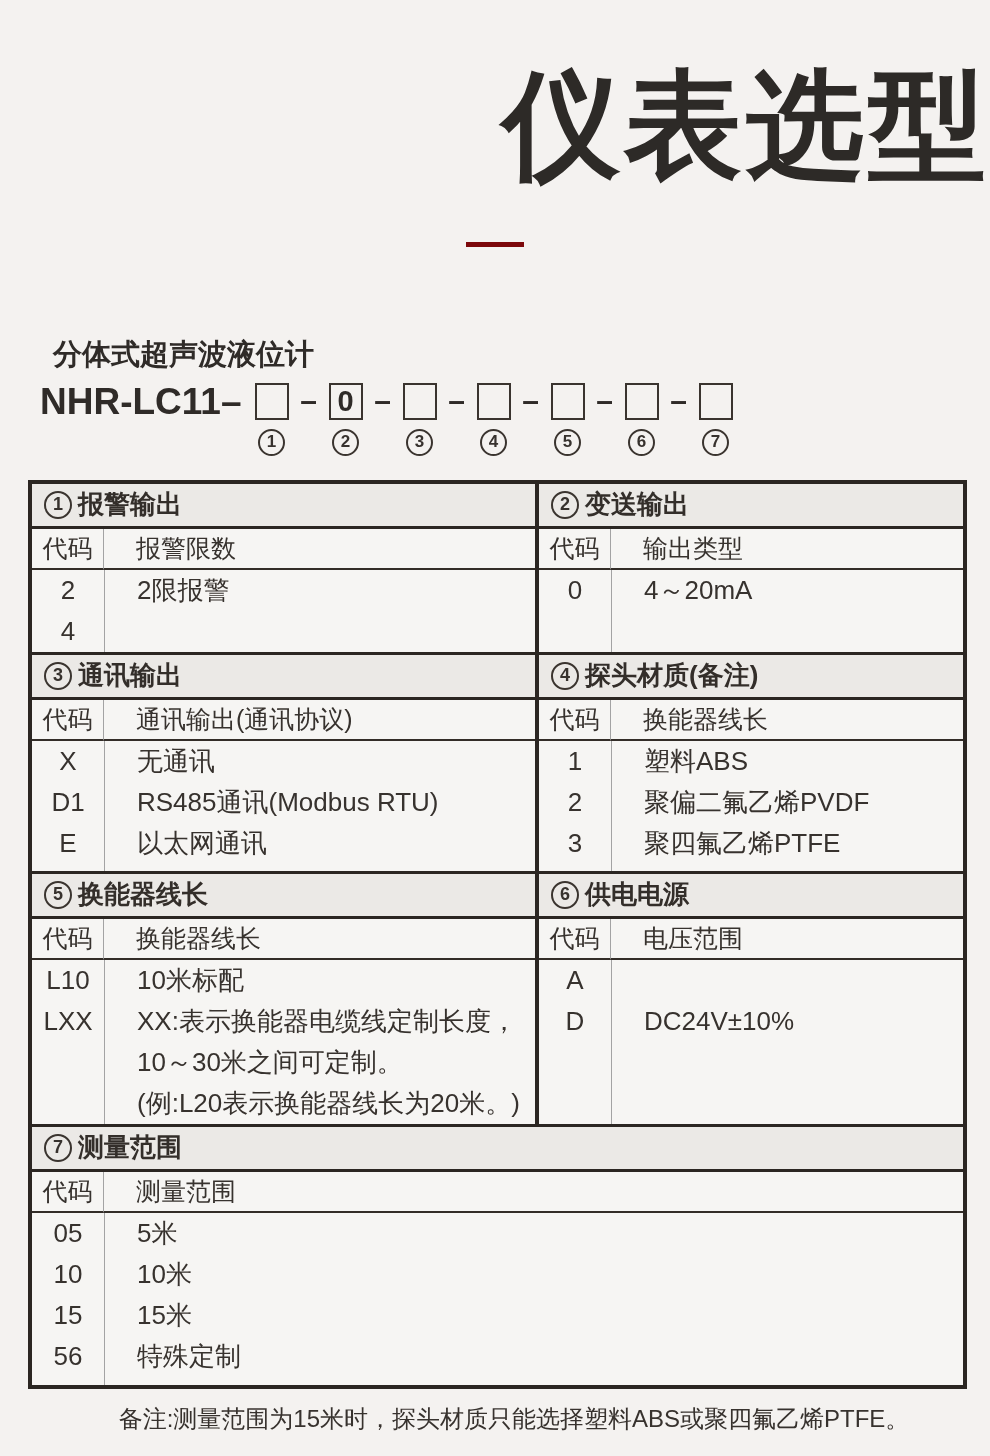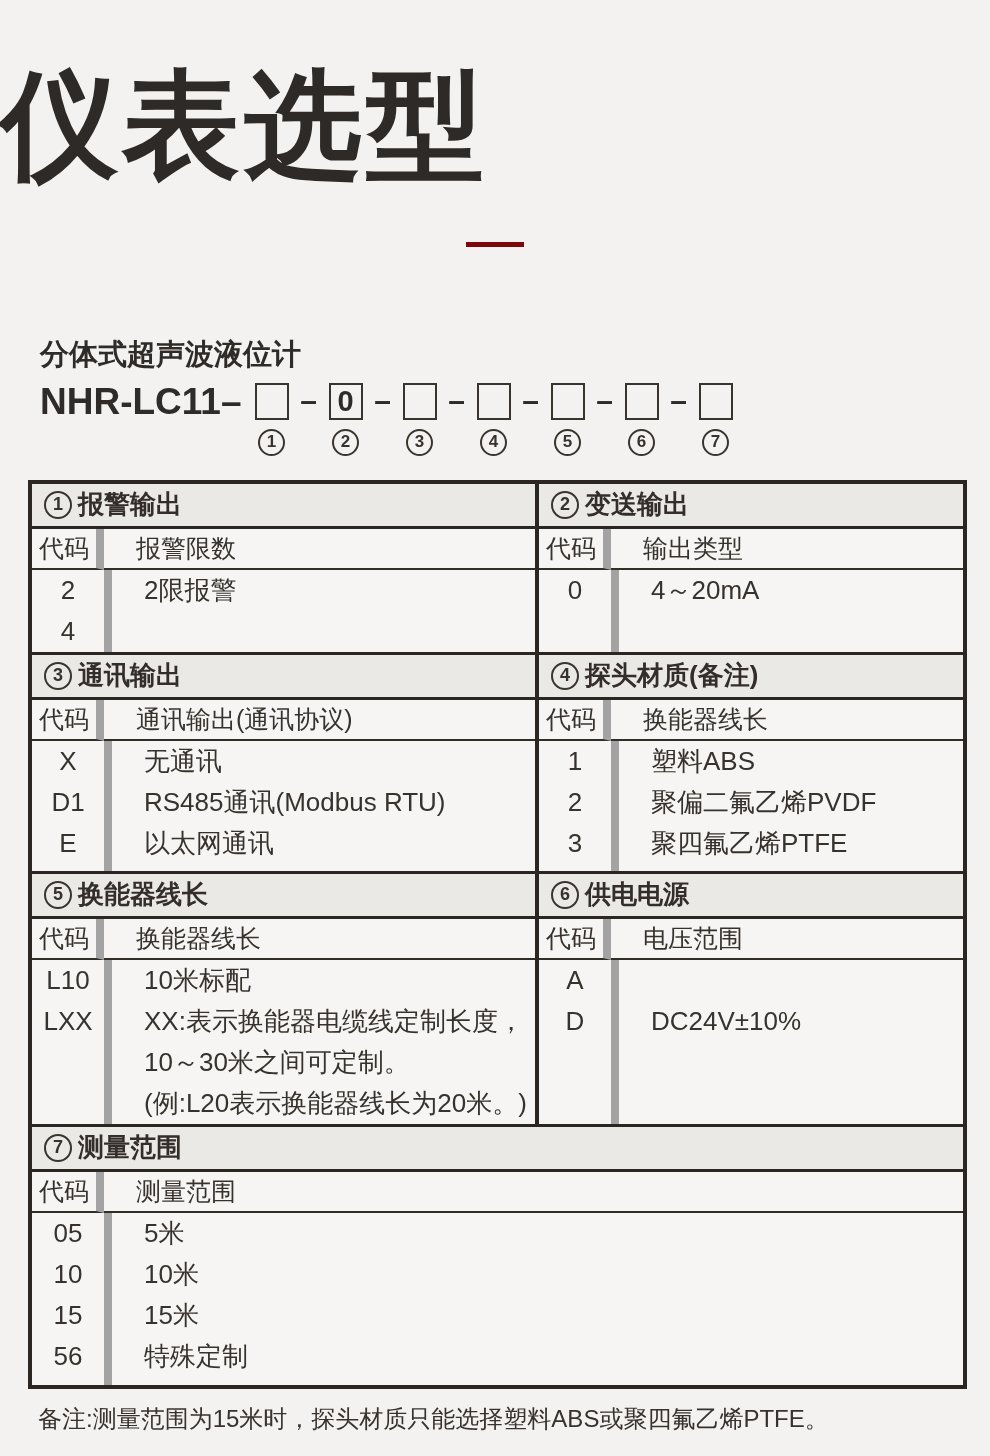--- a/index.html
+++ b/index.html
@@ -5,32 +5,32 @@
   html,body{margin:0;padding:0;}
   body{
     width:990px;height:1456px;
     background:#f4f2f0;
     font-family:"Liberation Sans","DejaVu Sans",sans-serif;
     color:#37322e;
     overflow:hidden;
   }
   .page-title{
     margin:0;padding-top:52px;
-    text-align:left;
+    text-align:right;
     font-size:118px;line-height:1.25;
     font-weight:900;letter-spacing:4px;
     color:#2d2a27;
   }
   .title-divider{
     width:58px;height:5px;
     background:#7c080b;
     margin:42px auto 0 auto;
   }
   .product-name{
-    margin:88px 0 4px 40px;
+    margin:88px 0 4px 53px;
     font-size:29px;font-weight:700;color:#2f2b28;
   }
   .model-line{
     margin:8px 0 8px 40px;
     display:flex;align-items:flex-start;
   }
   .model-prefix{
     font-size:37px;font-weight:700;color:#2f2b28;
     line-height:38px;margin-right:12px;letter-spacing:0px;
   }
@@ -77,35 +77,35 @@
     height:45px;box-sizing:border-box;
     display:flex;align-items:center;gap:6px;
     padding-left:12px;
     font-size:26px;font-weight:600;color:#332e2a;
   }
   .sec-title .circ{width:28px;height:28px;font-size:18px;}
   .sec-body{flex:1;display:flex;flex-direction:column;}
   .t-row{display:flex;}
   .t-row .code{
     width:72px;flex-shrink:0;
-    border-right:8px solid #a3a3a3;
+    border-right:1px solid #a3a3a3;
     text-align:center;
     font-size:26px;line-height:41px;
   }
   .t-row .desc{flex:1;padding-left:32px;font-size:26px;line-height:41px;}
   .t-row.sub .code,.t-row.sub .desc{
     border-bottom:2px solid #332d28;
     height:41px;box-sizing:border-box;
     font-size:25px;line-height:39px;
   }
   .t-row.filler{flex:1;}
   .desc-line{line-height:41px;}
   .footnote{
     margin:14px 0 16px 38px;
-    font-size:24px;color:#37322e;
+    font-size:24px;color:#37322e;text-align:center;
   }
 </style>
 </head>
 <body>
 
 <h1 class="page-title">仪表选型</h1>
 <div class="title-divider"></div>
 
 <div class="product-name">分体式超声波液位计</div>
 

